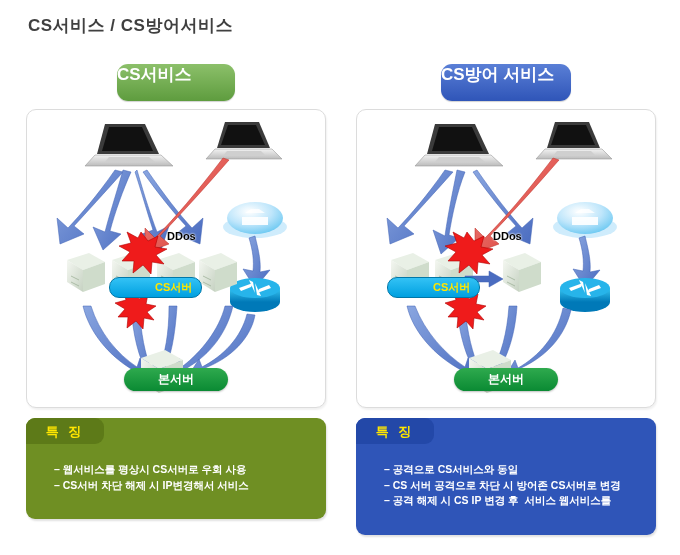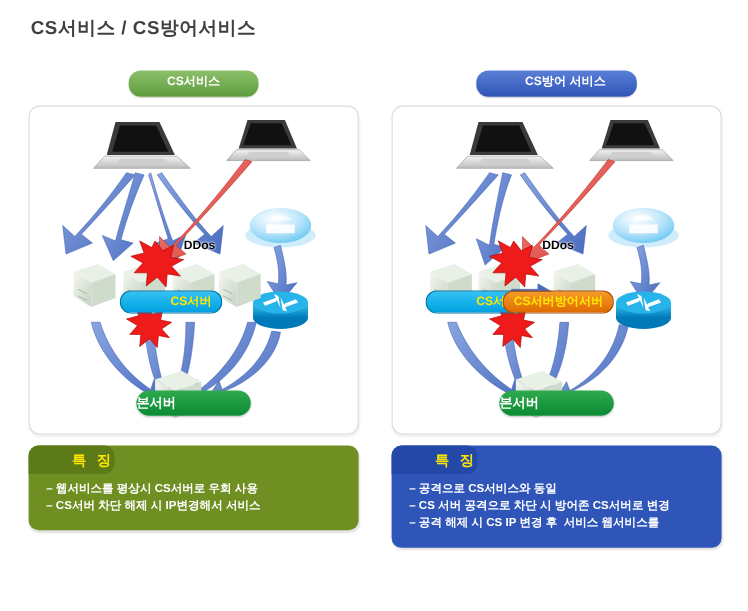--- a/index.html
+++ b/index.html
@@ -10,67 +10,67 @@
   }
   .page-title{
     position:absolute;left:28px;top:14px;
     font-size:17px;font-weight:bold;color:#404040;letter-spacing:.5px;
   }
   .col{position:absolute;top:64px;width:300px;}
   .col.left{left:26px;}
   .col.right{left:356px;}
 
   .pill-head{
-    display:block;margin:0 auto;width:118px;height:24px;line-height:21px;
-    text-align:center;border-radius:11px;color:#fff;font-size:11px;font-weight:bold;
+    display:block;margin:0 auto;width:118px;height:37px;line-height:21px;
+    text-align:left;border-radius:11px;color:#fff;font-size:17px;font-weight:bold;
   }
   .pill-head.green{background:linear-gradient(#8cc06a,#5e9c3e);box-shadow:0 1px 1px rgba(0,0,0,.18);}
-  .pill-head.blue{background:linear-gradient(#5a7fd6,#2f55b8);box-shadow:0 1px 1px rgba(0,0,0,.18);width:130px;padding-left:16px;}
+  .pill-head.blue{background:linear-gradient(#5a7fd6,#2f55b8);box-shadow:0 1px 1px rgba(0,0,0,.18);width:130px;}
 
   .panel{
     margin-top:8px;height:297px;background:#fff;
     border:1px solid #dcdcdc;border-radius:10px;position:relative;
     box-shadow:1px 2px 2px rgba(0,0,0,.06);
   }
   .panel svg{position:absolute;left:0;top:0;}
 
   .lbl{
     position:absolute;height:19px;line-height:19px;text-align:center;
     border-radius:10px;font-size:11px;font-weight:bold;color:#ffe600;
     white-space:nowrap;padding:0 9px;
   }
   .lbl.cyan{background:linear-gradient(#33c2f5,#00a0e0);border:1px solid #0077a8;padding-left:45px;}
   .lbl.orange{background:linear-gradient(#f59b2a,#e06b00);border:1px solid #a84b00;}
 
   .pill-bottom{
     position:absolute;left:50%;transform:translateX(-50%);
-    width:104px;height:23px;line-height:23px;text-align:left;border-radius:12px;
+    width:104px;height:23px;line-height:23px;text-align:center;border-radius:12px;
     background:linear-gradient(#2faa4e,#0a8a33);color:#fff;font-size:12px;font-weight:bold;
     box-shadow:0 1px 2px rgba(0,0,0,.25);
   }
 
   .ddos{
     position:absolute;font-size:11px;font-weight:bold;color:#000;
     text-shadow:0 0 2px #fff,0 0 2px #fff;white-space:nowrap;padding-left:36px;
   }
 
   .feat{
     margin-top:10px;border-radius:9px;position:relative;padding:24px 0 10px 0;
     box-shadow:1px 2px 2px rgba(0,0,0,.12);
   }
   .feat.olive{background:#6f8f23;}
   .feat.blueb{background:#2f55b8;}
   .feat-tab{
     position:absolute;left:0;top:0;width:78px;height:26px;line-height:27px;
-    text-align:right;border-radius:9px 9px 9px 0;
+    text-align:center;border-radius:9px 9px 9px 0;
     font-size:13px;font-weight:bold;color:#ffe600;letter-spacing:3px;
   }
   .feat.olive .feat-tab{background:#5d7a18;}
   .feat.blueb .feat-tab{background:#2348a8;}
-  .feat ul{margin:4px;padding:4px 10px 0 12px;list-style:none;}
+  .feat ul{margin:16px;padding:4px 10px 0 12px;list-style:none;}
   .feat li{
     color:#fff;font-size:10.5px;line-height:15.5px;font-weight:bold;
     white-space:pre-wrap;
   }
 </style>
 </head>
 <body>
 
 <div class="page-title">CS서비스 / CS방어서비스</div>
 
@@ -328,21 +328,20 @@
             <line x1="116" y1="266" x2="125" y2="270"></line>
             <line x1="116" y1="273" x2="125" y2="277"></line>
           </g>
       </g>
     </svg>
 
     <div class="ddos" style="left:100px;top:120px;">DDos</div>
 
     <div class="lbl cyan" style="left:30px;top:167px;">CS서버</div>
 
-    <div class="lbl orange" style="left:100px;top:167px;">CS서버방어서버</div>
 
     <div class="pill-bottom" style="top:258px;">본서버</div>
   </div>
 
   <div class="feat blueb">
     <div class="feat-tab">특 징</div>
     <ul>
       <li>– 공격으로 CS서비스와 동일</li>
       <li>– CS 서버 공격으로 차단 시 방어존 CS서버로 변경</li>
       <li>– 공격 해제 시 CS IP 변경 후  서비스 웹서비스를</li>

